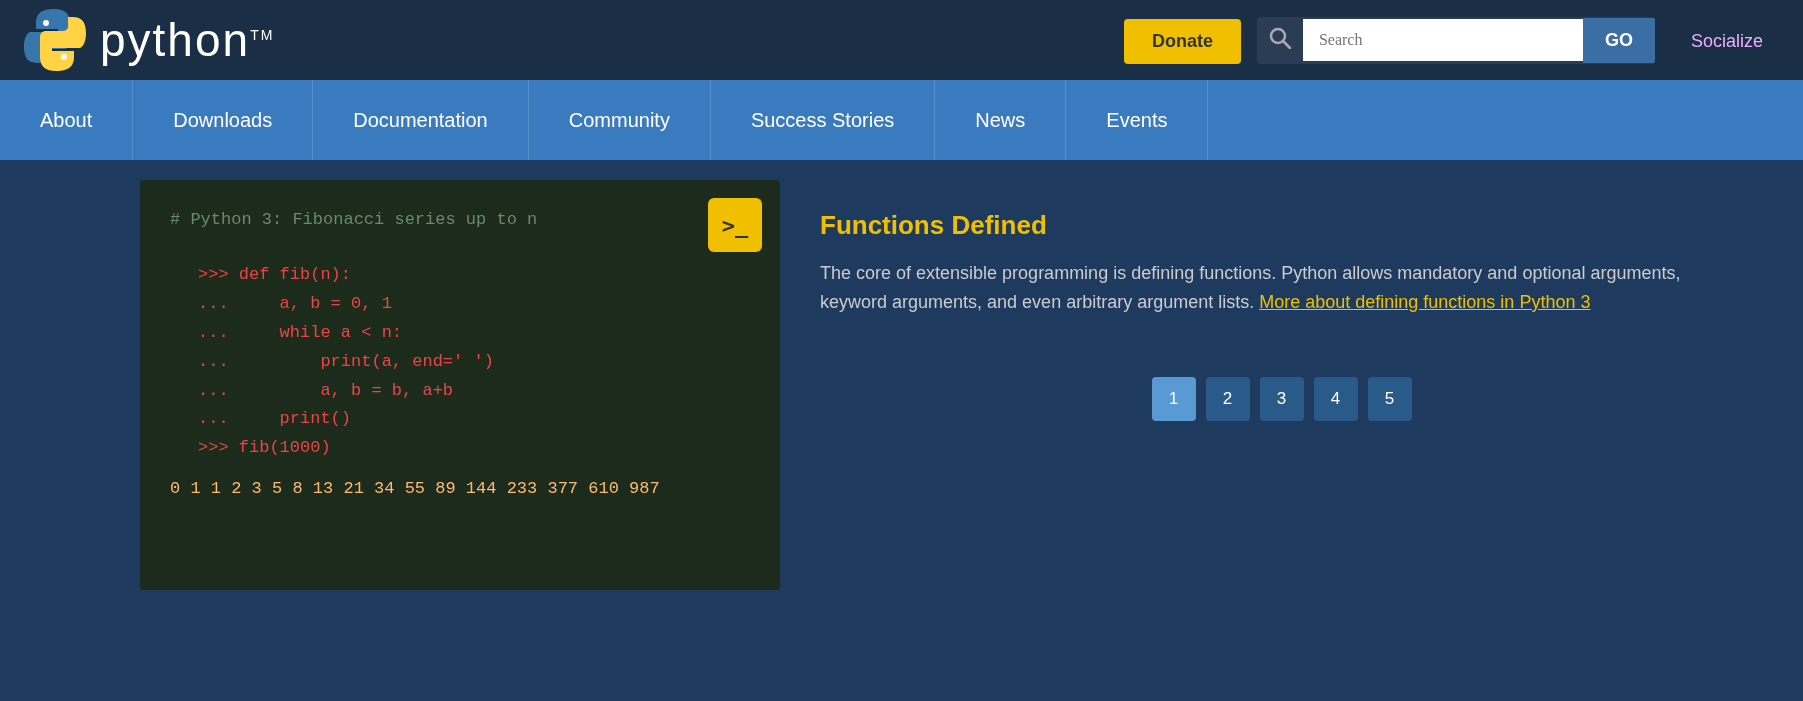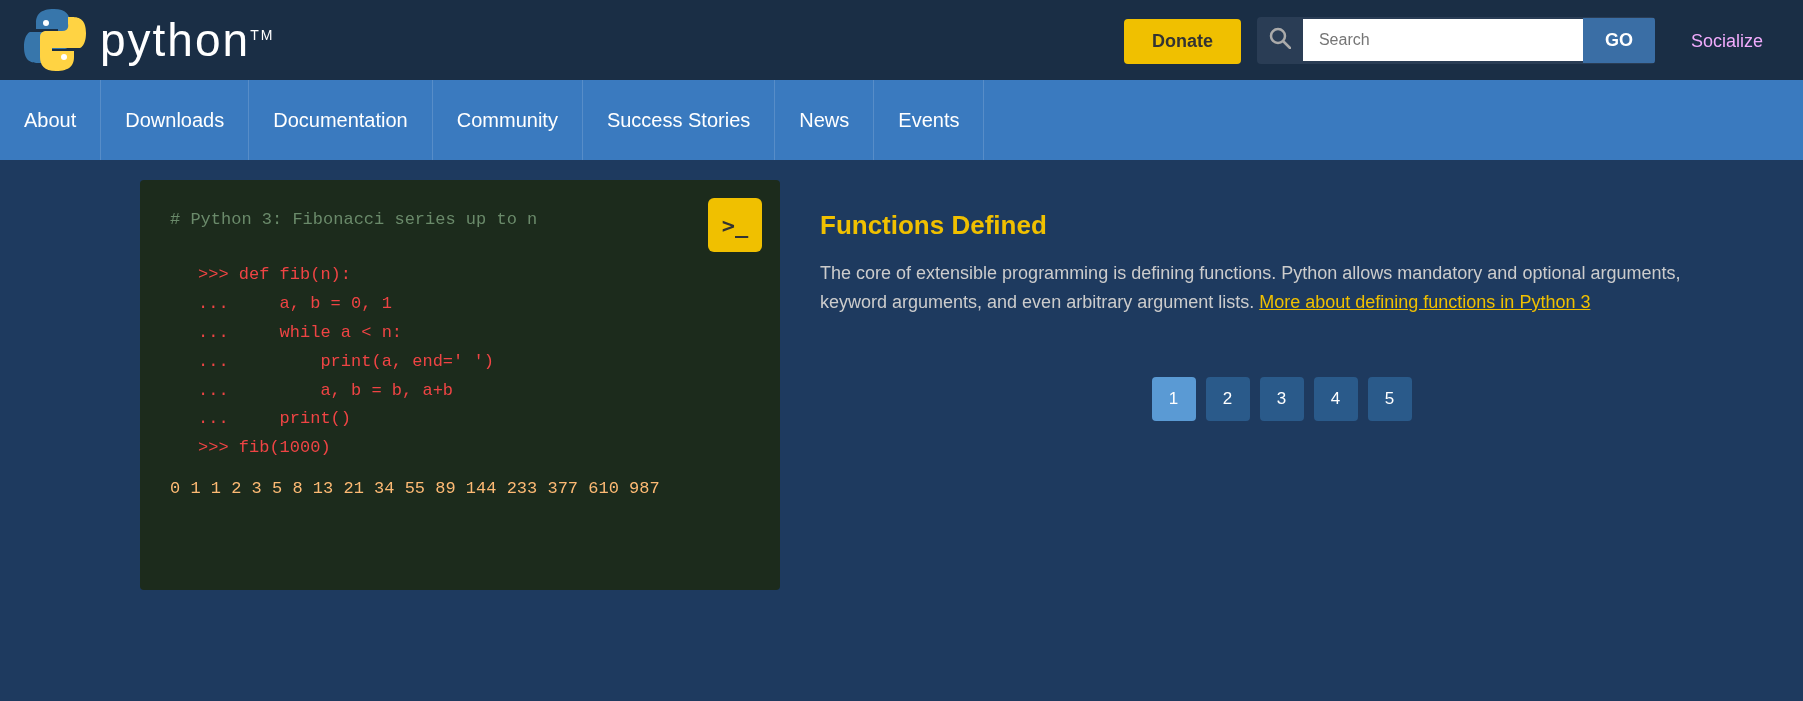--- a/index.html
+++ b/index.html
@@ -64,20 +64,21 @@
     }
 
     .search-input {
       background: white;
       border: none;
       padding: 12px 16px;
       font-size: 16px;
       width: 280px;
       outline: none;
       color: #333;
+      font-family: Liberation Serif, serif;
     }
 
     .go-btn {
       background: #3a6ea5;
       color: white;
       border: none;
       padding: 12px 22px;
       font-size: 18px;
       font-weight: bold;
       cursor: pointer;
@@ -96,21 +97,21 @@
     .nav {
       background: #3a7abf;
       display: flex;
       align-items: stretch;
       height: 80px;
     }
 
     .nav-item {
       color: white;
       font-size: 20px;
-      padding: 0 24px;
+      padding: 0 40px;
       display: flex;
       align-items: center;
       cursor: pointer;
       text-decoration: none;
       border-right: 1px solid rgba(255,255,255,0.15);
       white-space: nowrap;
     }
 
     
     .main-content {

